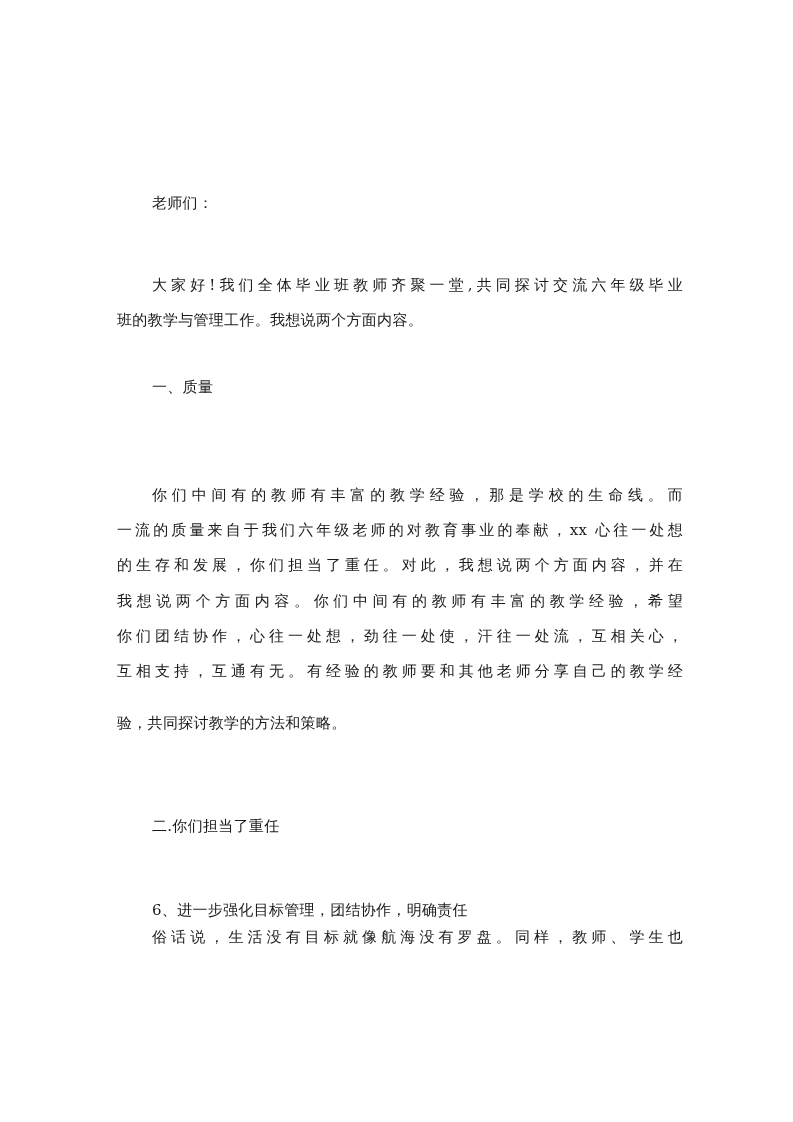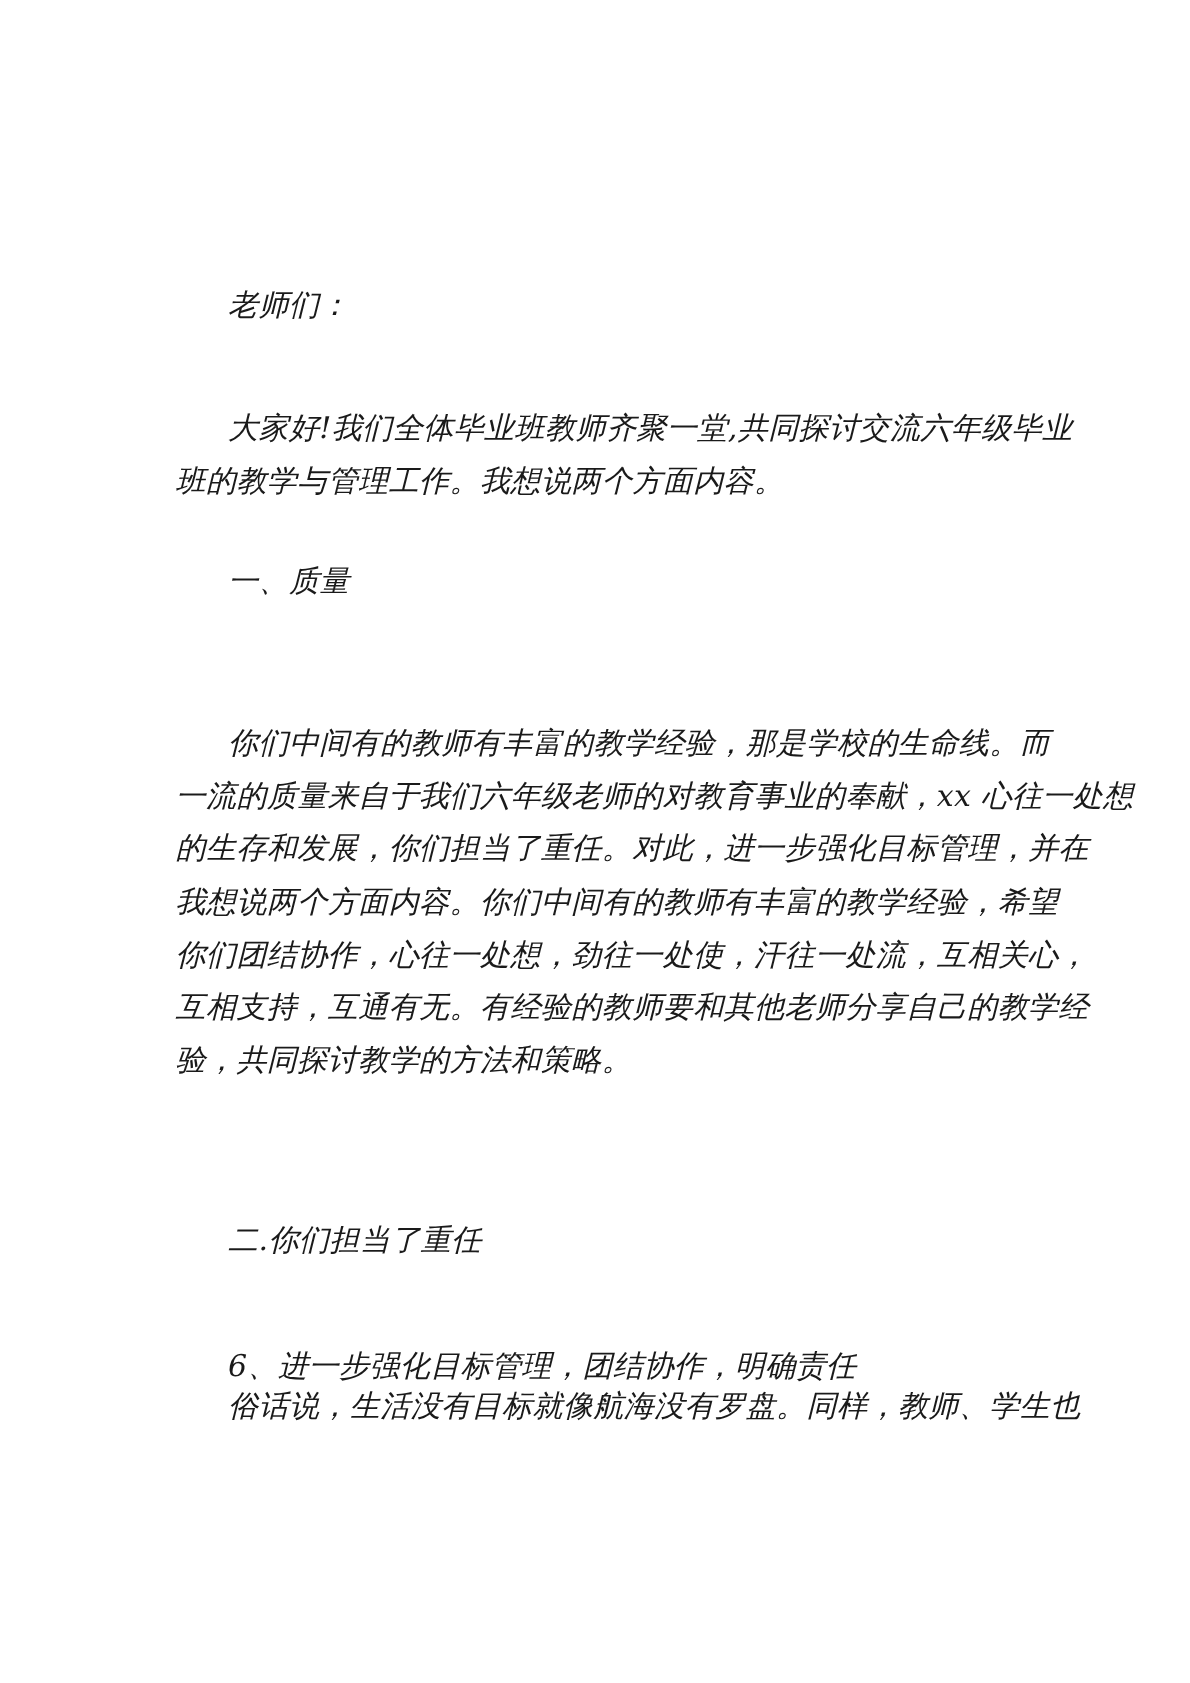--- a/index.html
+++ b/index.html
@@ -1,39 +1,39 @@
 <!DOCTYPE html>
 <html><head>
 <meta charset="utf-8">
 <style>
   html, body { margin:0; padding:0; background:#ffffff; }
   body { width:793px; height:1122px; position:relative; overflow:hidden;
          font-family: "DejaVu Serif", "Liberation Serif", serif; color:#1a1a1a; }
-  .line { position:absolute; left:117px; width:566px; font-size:20px; line-height:35px;
-          white-space:nowrap; letter-spacing:0.3px;font-style:italic; }
+  .line { position:absolute; left:117px; width:566px; font-size:15px; line-height:35px;
+          white-space:nowrap; letter-spacing:0.3px; }
   .indent { left:152px; width:531px; }
   .justify { text-align:justify; text-align-last:justify; }
 </style>
 </head>
 <body>
 
 <div>
   <div class="line indent" style="top:186px">老师们：</div>
 
   <div class="line indent justify" style="top:268px">大家好!我们全体毕业班教师齐聚一堂,共同探讨交流六年级毕业</div>
   <div class="line" style="top:303px">班的教学与管理工作。我想说两个方面内容。</div>
 
   <div class="line indent" style="top:370px">一、质量</div>
 
   <div class="line indent justify" style="top:478px">你们中间有的教师有丰富的教学经验，那是学校的生命线。而</div>
   <div class="line justify" style="top:513px">一流的质量来自于我们六年级老师的对教育事业的奉献，xx 心往一处想</div>
-  <div class="line justify" style="top:548px">的生存和发展，你们担当了重任。对此，进一步强化目标管理，并在</div>
+  <div class="line justify" style="top:548px">的生存和发展，你们担当了重任。对此，我想说两个方面内容，并在</div>
   <div class="line justify" style="top:584px">我想说两个方面内容。你们中间有的教师有丰富的教学经验，希望</div>
   <div class="line justify" style="top:619px">你们团结协作，心往一处想，劲往一处使，汗往一处流，互相关心，</div>
   <div class="line justify" style="top:654px">互相支持，互通有无。有经验的教师要和其他老师分享自己的教学经</div>
-  <div class="line" style="top:689px">验，共同探讨教学的方法和策略。</div>
+  <div class="line" style="top:706px">验，共同探讨教学的方法和策略。</div>
 
   <div class="line indent" style="top:809px">二.你们担当了重任</div>
 
   <div class="line indent" style="top:893px">6、进一步强化目标管理，团结协作，明确责任</div>
 
   <div class="line indent justify" style="top:920px">俗话说，生活没有目标就像航海没有罗盘。同样，教师、学生也</div>
 </div>
 
 </body></html>

